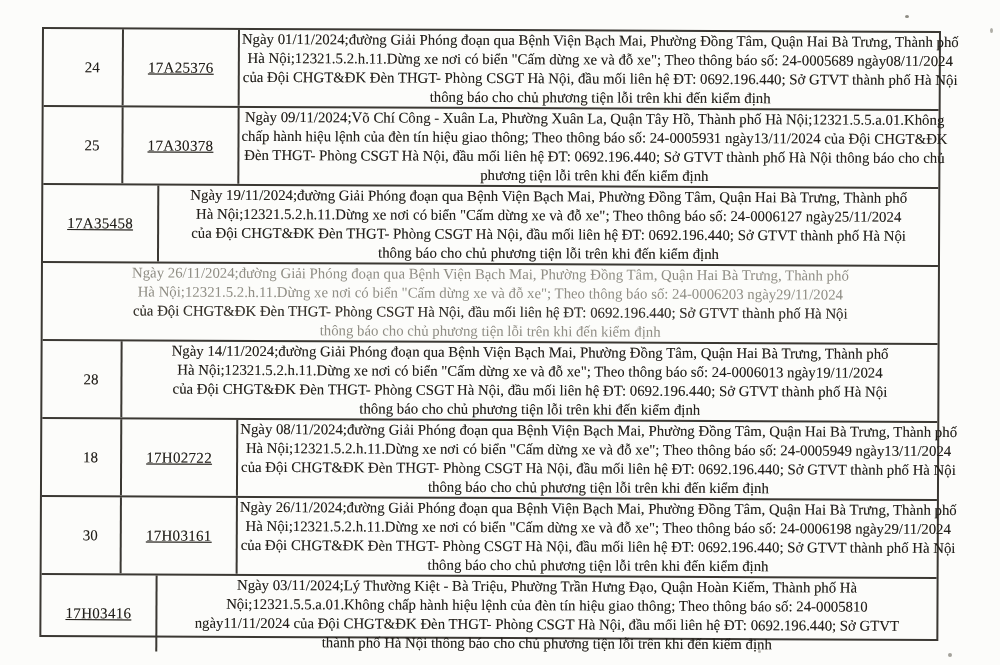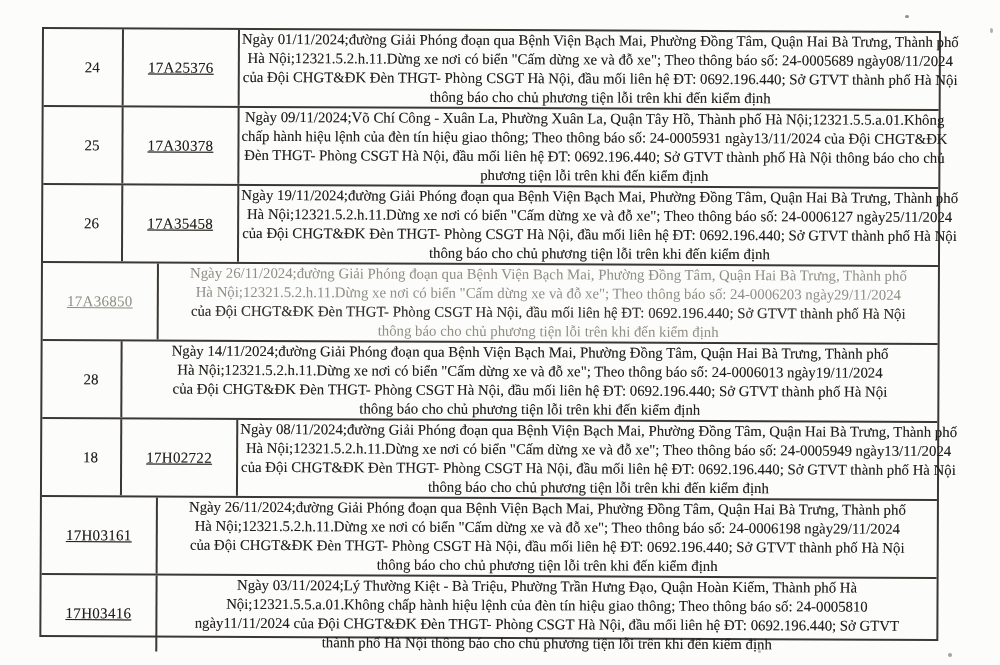--- a/index.html
+++ b/index.html
@@ -102,32 +102,30 @@
     <div class="cell cell-plate">17A30378</div>
     <div class="cell cell-desc">
           <div class="desc-line">Ngày 09/11/2024;Võ Chí Công - Xuân La, Phường Xuân La, Quận Tây Hồ, Thành phố Hà Nội;12321.5.5.a.01.Không</div>
           <div class="desc-line">chấp hành hiệu lệnh của đèn tín hiệu giao thông; Theo thông báo số: 24-0005931 ngày13/11/2024 của Đội CHGT&amp;ĐK</div>
           <div class="desc-line">Đèn THGT- Phòng CSGT Hà Nội, đầu mối liên hệ ĐT: 0692.196.440; Sở GTVT thành phố Hà Nội thông báo cho chủ</div>
           <div class="desc-line">phương tiện lỗi trên khi đến kiểm định</div>
         </div>
   </div>
 
   <div class="row">
-    <div class="cell cell-num">26</div>
     <div class="cell cell-plate">17A35458</div>
     <div class="cell cell-desc">
           <div class="desc-line">Ngày 19/11/2024;đường Giải Phóng đoạn qua Bệnh Viện Bạch Mai, Phường Đồng Tâm, Quận Hai Bà Trưng, Thành phố</div>
           <div class="desc-line">Hà Nội;12321.5.2.h.11.Dừng xe nơi có biển "Cấm dừng xe và đỗ xe"; Theo thông báo số: 24-0006127 ngày25/11/2024</div>
           <div class="desc-line">của Đội CHGT&amp;ĐK Đèn THGT- Phòng CSGT Hà Nội, đầu mối liên hệ ĐT: 0692.196.440; Sở GTVT thành phố Hà Nội</div>
           <div class="desc-line">thông báo cho chủ phương tiện lỗi trên khi đến kiểm định</div>
         </div>
   </div>
 
   <div class="row row-faded">
-    <div class="cell cell-plate">17A36850</div>
     <div class="cell cell-desc">
           <div class="desc-line">Ngày 26/11/2024;đường Giải Phóng đoạn qua Bệnh Viện Bạch Mai, Phường Đồng Tâm, Quận Hai Bà Trưng, Thành phố</div>
           <div class="desc-line">Hà Nội;12321.5.2.h.11.Dừng xe nơi có biển "Cấm dừng xe và đỗ xe"; Theo thông báo số: 24-0006203 ngày29/11/2024</div>
           <div class="desc-line">của Đội CHGT&amp;ĐK Đèn THGT- Phòng CSGT Hà Nội, đầu mối liên hệ ĐT: 0692.196.440; Sở GTVT thành phố Hà Nội</div>
           <div class="desc-line">thông báo cho chủ phương tiện lỗi trên khi đến kiểm định</div>
         </div>
   </div>
 
   <div class="row">
     <div class="cell cell-num">28</div>
@@ -144,20 +142,21 @@
     <div class="cell cell-plate">17H02722</div>
     <div class="cell cell-desc">
           <div class="desc-line">Ngày 08/11/2024;đường Giải Phóng đoạn qua Bệnh Viện Bạch Mai, Phường Đồng Tâm, Quận Hai Bà Trưng, Thành phố</div>
           <div class="desc-line">Hà Nội;12321.5.2.h.11.Dừng xe nơi có biển "Cấm dừng xe và đỗ xe"; Theo thông báo số: 24-0005949 ngày13/11/2024</div>
           <div class="desc-line">của Đội CHGT&amp;ĐK Đèn THGT- Phòng CSGT Hà Nội, đầu mối liên hệ ĐT: 0692.196.440; Sở GTVT thành phố Hà Nội</div>
           <div class="desc-line">thông báo cho chủ phương tiện lỗi trên khi đến kiểm định</div>
         </div>
   </div>
 
   <div class="row">
+    <div class="cell cell-num">30</div>
     <div class="cell cell-plate">17H03161</div>
     <div class="cell cell-desc">
           <div class="desc-line">Ngày 26/11/2024;đường Giải Phóng đoạn qua Bệnh Viện Bạch Mai, Phường Đồng Tâm, Quận Hai Bà Trưng, Thành phố</div>
           <div class="desc-line">Hà Nội;12321.5.2.h.11.Dừng xe nơi có biển "Cấm dừng xe và đỗ xe"; Theo thông báo số: 24-0006198 ngày29/11/2024</div>
           <div class="desc-line">của Đội CHGT&amp;ĐK Đèn THGT- Phòng CSGT Hà Nội, đầu mối liên hệ ĐT: 0692.196.440; Sở GTVT thành phố Hà Nội</div>
           <div class="desc-line">thông báo cho chủ phương tiện lỗi trên khi đến kiểm định</div>
         </div>
   </div>
 
   <div class="row">

